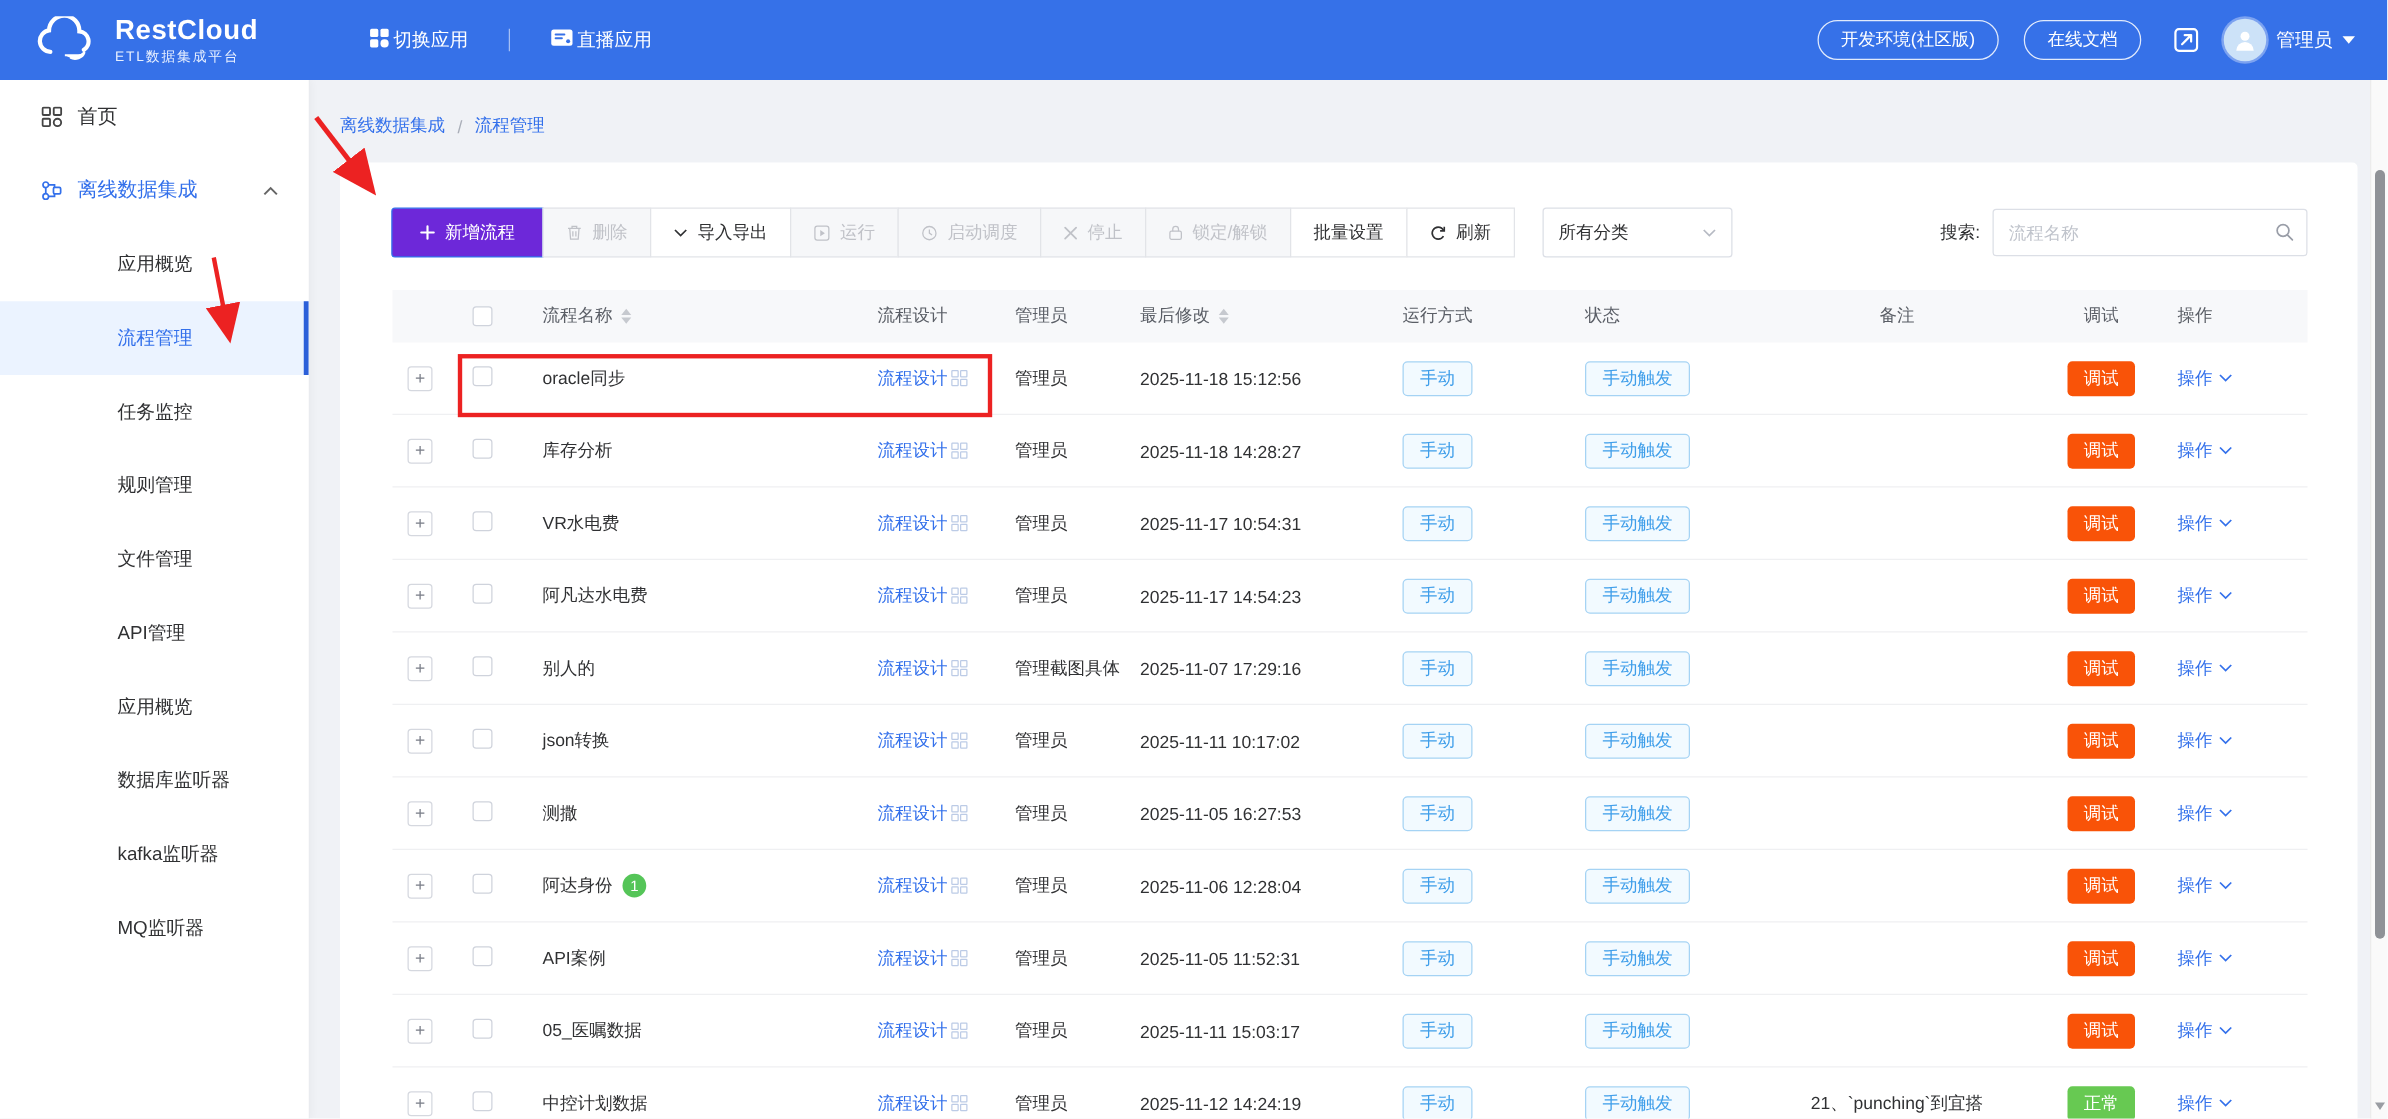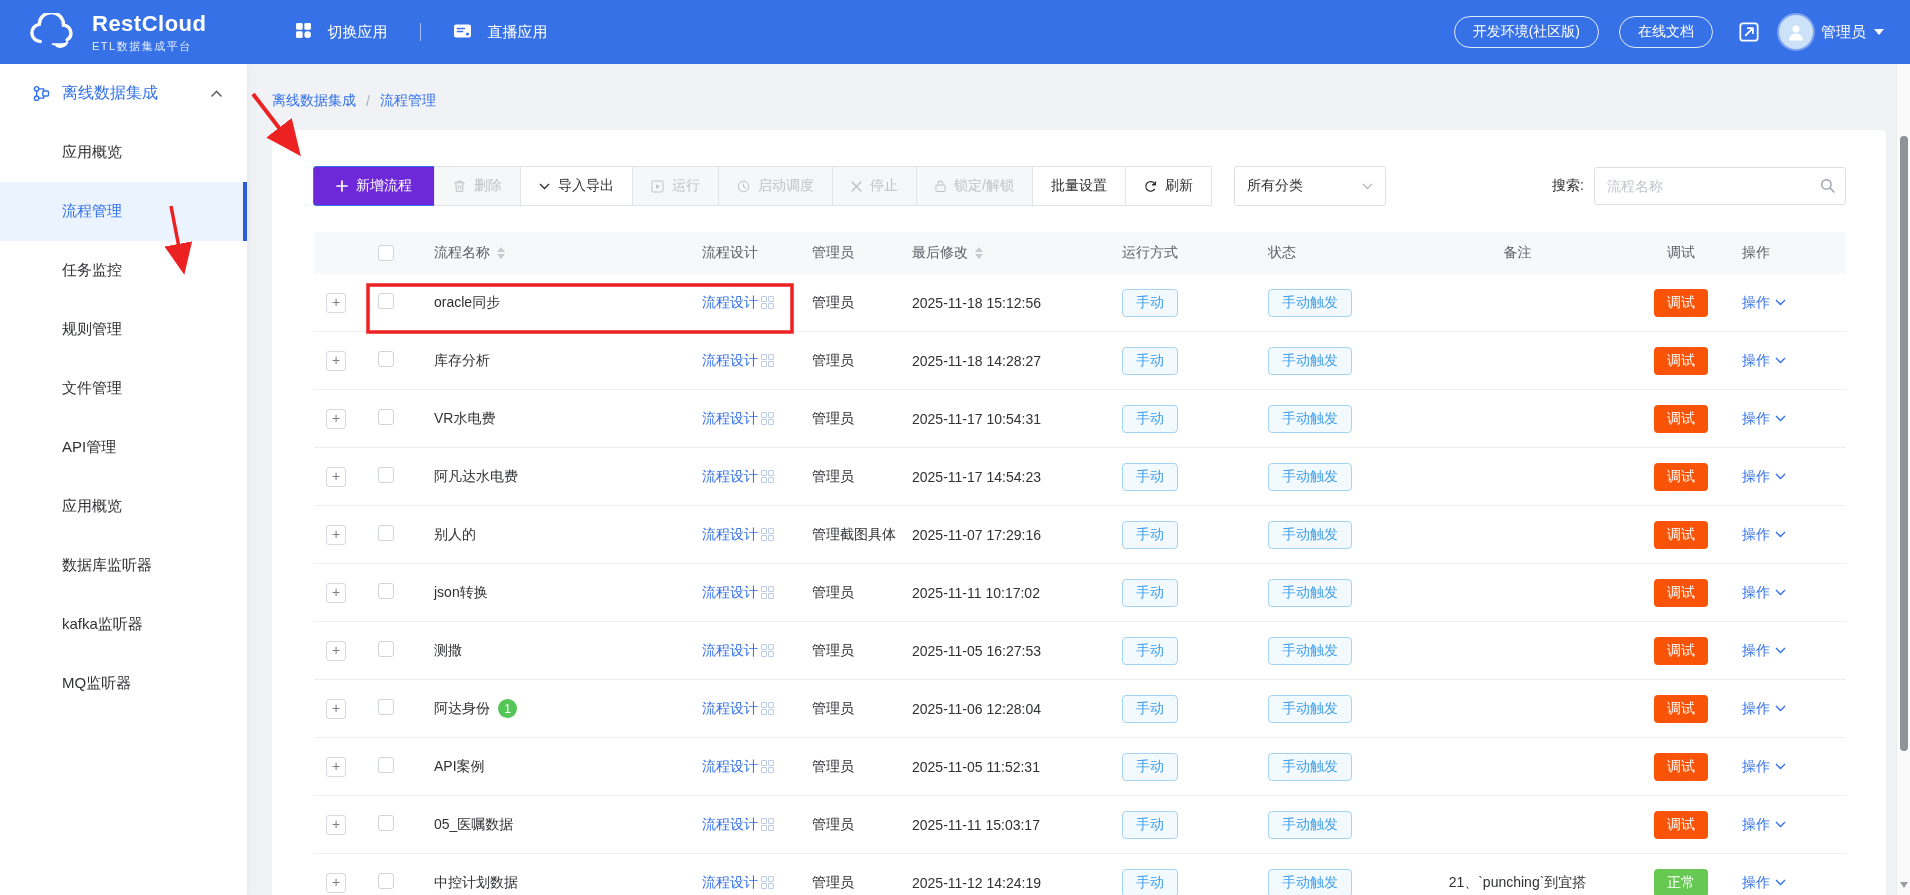--- a/index.html
+++ b/index.html
@@ -6,40 +6,40 @@
   html,body { width:1910px; height:895px; font-family:"Liberation Sans","DejaVu Sans",sans-serif; }
   .page { position:relative; width:1910px; height:895px; overflow:hidden; background:#F0F2F6; }
 
   
   .topbar { position:absolute; left:0; top:0; width:100%; height:64px; background:#3671E8; display:flex; align-items:center; padding:11px 26px; z-index:20; }
   .brand { display:flex; align-items:center; gap:10px; }
   .brand-text { display:flex; flex-direction:column; line-height:1.1; }
   .brand-title { color:#fff; font-size:22px; font-weight:bold; letter-spacing:.5px; }
   .brand-sub { color:#E8F0FF; font-size:11px; letter-spacing:1.5px; margin-top:3px; }
   .top-nav { display:flex; align-items:center; margin-left:82px; gap:0; }
-  .top-nav-item { display:flex; align-items:center; gap:16px; color:#fff; font-size:15px; cursor:pointer; padding:0 6px; }
+  .top-nav-item { display:flex; align-items:center; gap:3px; color:#fff; font-size:15px; cursor:pointer; padding:0 6px; }
   .top-divider { width:1px; height:18px; background:rgba(255,255,255,.55); margin:0 26px; }
   .top-right { margin-left:auto; display:flex; align-items:center; gap:20px; }
   .pill { border:1px solid rgba(255,255,255,.85); color:#fff; font-size:14px; border-radius:17px; padding:6px 18px; white-space:nowrap; }
   .share-btn { display:flex; align-items:center; margin-left:6px; }
   .avatar { width:34px; height:34px; border-radius:50%; background:#CCE2F8; display:flex; align-items:center; justify-content:center; box-shadow:0 0 0 2px rgba(255,255,255,.35); }
   .user-menu { display:flex; align-items:center; gap:8px; color:#fff; font-size:15px; cursor:pointer; }
   .caret-down-white { width:0; height:0; border-left:5px solid transparent; border-right:5px solid transparent; border-top:6px solid #fff; }
 
   
   .sidebar { position:absolute; left:0; top:64px; bottom:0; width:248px; background:#fff; border-right:1px solid #E9EBEF; box-shadow:2px 0 6px rgba(0,0,0,.03); z-index:10; overflow:hidden; }
   .side-item { position:relative; height:59px; display:flex; align-items:center; cursor:pointer; }
   .side-item .s-icon { width:18px; display:flex; justify-content:center; margin-left:32px; margin-right:12px; color:#444; }
   .side-item.top  { font-size:16px; color:#303133; }
   .side-item.group{ font-size:16px; color:#303133; }
   .side-item.group .label { flex:1; }
   .side-item.group .chev { margin-right:24px; color:#666; display:flex; }
   .side-item.group.active-group { color:#3370EB; }
   .side-item.group.active-group .s-icon { color:#3370EB; }
-  .side-item.sub { font-size:15px; color:#303133; padding-left:62px; }
+  .side-item.sub { font-size:15px; color:#303133; padding-left:94px; }
   .side-item.sub.selected { background:#EBF3FF; color:#3370EB; }
   .side-item.sub.selected::after { content:""; position:absolute; right:0; top:0; bottom:0; width:4px; background:#2B5FD9; }
 
   
   .content { position:absolute; left:248px; top:64px; right:0; bottom:0; }
   .breadcrumb { position:absolute; left:24px; top:28px; font-size:14px; display:flex; gap:10px; align-items:center; }
   .breadcrumb .bc-link { color:#3370EB; cursor:pointer; }
   .breadcrumb .bc-sep { color:#A9AEB8; }
   .card { position:absolute; left:24px; right:24px; top:66px; bottom:-30px; background:#fff; border-radius:4px; padding:36px 40px 0 42px; }
 
@@ -149,20 +149,33 @@
           </svg>
         </span>
         <span>管理员</span>
         <span class="caret-down-white"></span>
       </div>
     </div>
   </div>
 
   <div class="sidebar">
     <nav id="sidebar-nav">
+  <div class="side-item top">
+    <span class="s-icon">
+            <svg width="17" height="17" viewBox="0 0 16 16">
+              <g fill="none" stroke="currentColor" stroke-width="1.4">
+                <rect x="1" y="1" width="5.6" height="5.6" rx=".8"></rect>
+                <rect x="9.4" y="1" width="5.6" height="5.6" rx=".8"></rect>
+                <rect x="1" y="9.4" width="5.6" height="5.6" rx=".8"></rect>
+                <rect x="9.4" y="9.4" width="5.6" height="5.6" rx="2.8"></rect>
+              </g>
+            </svg>
+          </span>
+    <span class="label">首页</span>
+  </div>
 
   <div class="side-item group active-group">
     <span class="s-icon">
             <svg width="17" height="17" viewBox="0 0 16 16">
               <g fill="none" stroke="currentColor" stroke-width="1.3">
                 <circle cx="3.4" cy="3.6" r="2.1"></circle>
                 <circle cx="3.4" cy="12.4" r="2.1"></circle>
                 <rect x="9.2" y="5.6" width="5.4" height="4.8" rx="1"></rect>
                 <path d="M3.4 5.7v4.6M5.5 3.6h4.5v2M5.5 12.4h4.5v-2"></path>
               </g>

